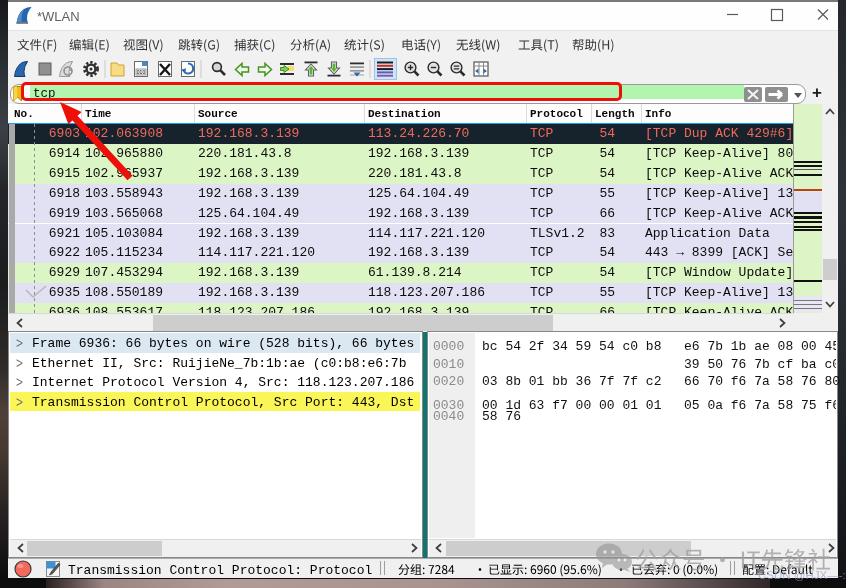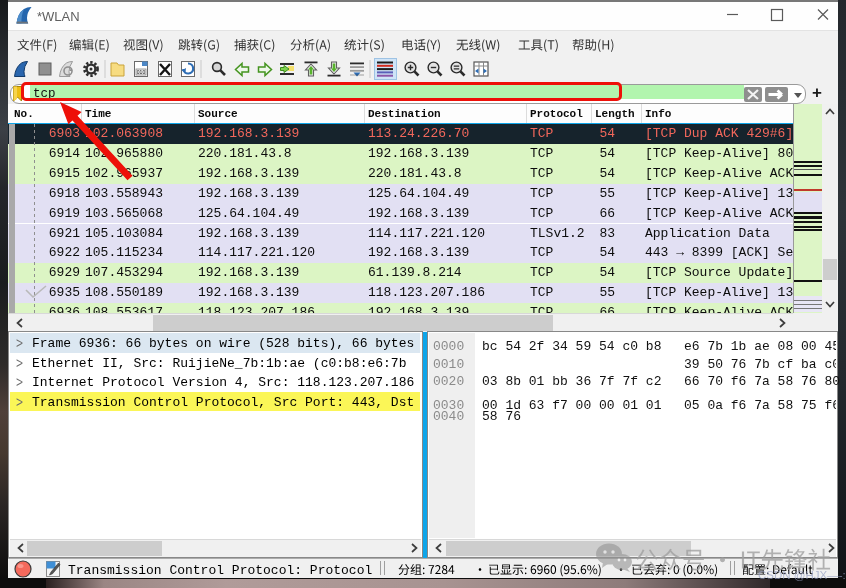--- a/index.html
+++ b/index.html
@@ -7,21 +7,21 @@
          font-family:"Liberation Sans",sans-serif;}
   .abs{position:absolute;}
   .mono{font-family:"Liberation Mono",monospace;}
   
   #desk-l{left:0;top:0;width:8px;height:588px;background:linear-gradient(180deg,#17191b 0%,#30343a 14%,#3c4046 22%,#24262a 32%,#1a1c1e 48%,#2e2b29 62%,#50403a 70%,#46392f 77%,#2a2524 86%,#0a0a0a 100%);}
   #desk-r{left:838px;top:0;width:8px;height:588px;background:linear-gradient(180deg,#24282d 0%,#2d3338 35%,#23282d 65%,#101316 100%);}
   #desk-b{left:0;top:578px;width:846px;height:10px;background:#0d0d0d;}
   #desk-b2{left:46px;top:579px;width:724px;height:9px;background:linear-gradient(90deg,#2a2020 0%,#9b8684 8%,#b09b99 25%,#a89391 55%,#8d7b7a 80%,#30282a 100%);}
   #desk-t{left:8px;top:0;width:830px;height:2px;background:#787878;}
   
-  #win{left:8px;top:2px;width:830px;height:576px;background:#0ea5e9;}
+  #win{left:8px;top:2px;width:830px;height:576px;background:#0f766e;}
   
   #titlebar{left:0;top:0;width:830px;height:28px;background:#fefefe;border-bottom:1px solid #e3e3e3;}
   #title-text{left:29px;top:7px;font-size:13px;color:#5f5f5f;}
   
   #menubar{left:0;top:29px;width:830px;height:24px;background:#f1f1f1;font-size:12.5px;color:#333;}
   
   #toolbar{left:0;top:53px;width:830px;height:27px;background:#f1f1f1;border-bottom:1px solid #d9d9d9;}
   
   #filterbar{left:0;top:80px;width:830px;height:25px;background:#f1f1f1;border-bottom:1px solid #cfcfcf;}
   #filterbox{left:2px;top:2px;width:794px;height:18px;background:#fff;border:1px solid #9a9a9a;border-radius:9px;}
@@ -347,21 +347,21 @@
             <span class="c-len">54</span>
             <span class="c-inf">443 → 8399 [ACK] Se</span>
         </div>
         <div class="prow rg" style="top:139.3px">
           <span class="c-no">6929</span>
             <span class="c-time">107.453294</span>
             <span class="c-src">192.168.3.139</span>
             <span class="c-dst">61.139.8.214</span>
             <span class="c-pro">TCP</span>
             <span class="c-len">54</span>
-            <span class="c-inf">[TCP Source Update]</span>
+            <span class="c-inf">[TCP Window Update]</span>
         </div>
         <div class="prow rl" style="top:159.2px">
           <span class="c-no">6935</span>
             <span class="c-time">108.550189</span>
             <span class="c-src">192.168.3.139</span>
             <span class="c-dst">118.123.207.186</span>
             <span class="c-pro">TCP</span>
             <span class="c-len">55</span>
             <span class="c-inf">[TCP Keep-Alive] 13</span>
         </div>

